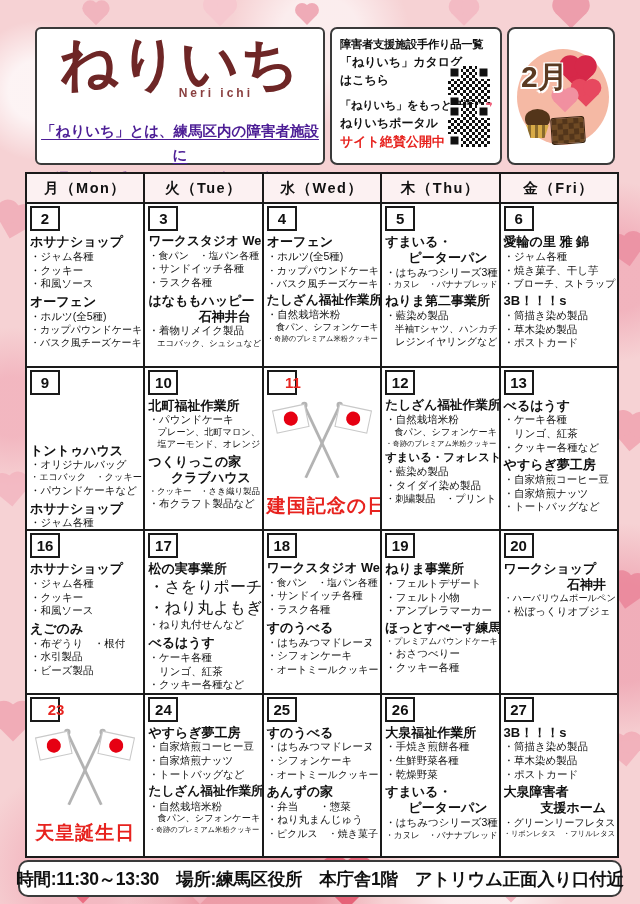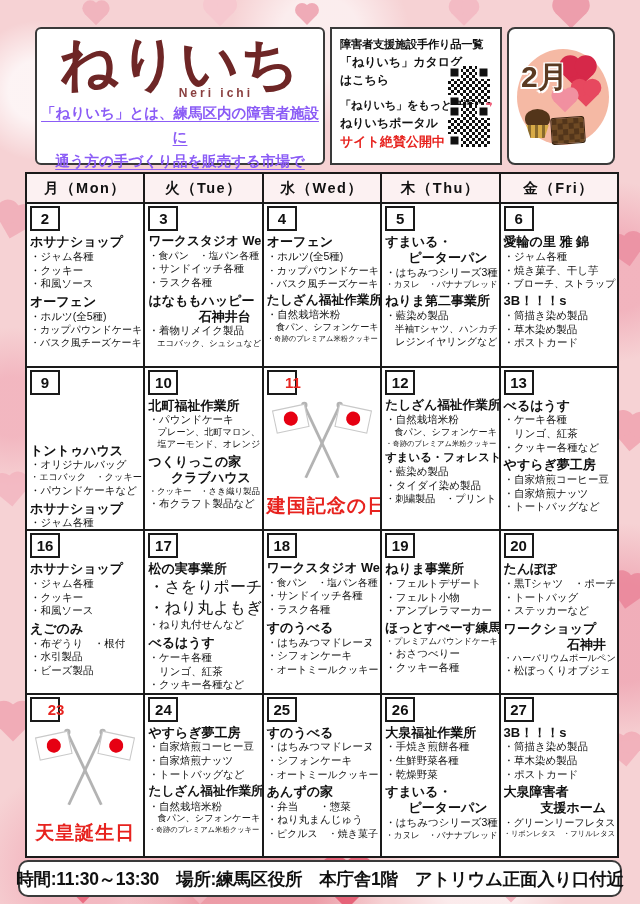--- a/index.html
+++ b/index.html
@@ -18,23 +18,23 @@
   
   .bg-heart{position:absolute;transform:rotate(-45deg);z-index:0;}
   .bg-heart::before,.bg-heart::after{content:"";position:absolute;width:100%;height:100%;border-radius:50%;background:inherit;}
   .bg-heart::before{top:-50%;left:0;}
   .bg-heart::after{top:0;left:50%;}
   
   .card{position:absolute;background:#fff;border:2px solid #3a3a3a;z-index:1;box-sizing:border-box;}
   .title-card{left:35px;top:27px;width:290px;height:138px;border-radius:6px;padding:2px 4px;}
   .page-title{font-size:58px;font-weight:900;color:#6e2626;text-align:center;line-height:1.05;letter-spacing:1px;margin-top:2px;}
   .page-subtitle{display:block;text-align:right;margin:-8px 66px 0 0;color:#8a4040;font-weight:bold;font-size:12px;letter-spacing:3px;}
-  .description{margin-top:2px;font-size:14.5px;font-weight:bold;color:#8b5cf6;text-align:center;line-height:1.65;}
+  .description{margin-top:21px;font-size:14.5px;font-weight:bold;color:#4c1d95;text-align:center;line-height:1.65;font-family:Liberation Mono, monospace;}
   .description div{text-decoration:underline;text-underline-offset:3px;}
-  .info-card{left:330px;top:27px;width:172px;height:138px;border-radius:0;padding:7px 6px 5px 8px;font-weight:bold;color:#111;}
+  .info-card{left:330px;top:27px;width:172px;height:138px;border-radius:7px;padding:7px 6px 5px 8px;font-weight:bold;color:#111;}
   .info-section{position:relative;font-size:12px;line-height:1.5;}
   .info-section .tight{font-size:11.3px;letter-spacing:-.3px;}
   .portal-section{margin-top:7px;}
   .red-text{color:#e7231f;font-size:13px;}
   .heart-glyph{color:#ef5f7a;font-size:12px;}
   .qr{position:absolute;width:42px;height:42px;background:conic-gradient(#111 25%,#fff 0 50%,#111 0 75%,#fff 0) 0 0/6px 6px;}
   .qr::before,.qr::after,.qr i{content:"";position:absolute;width:13px;height:13px;background:#111;box-shadow:inset 0 0 0 2.5px #fff,inset 0 0 0 5px #111;}
   .qr::before{top:0;left:0;}
   .qr::after{top:0;right:0;}
   .qr i{bottom:0;left:0;display:block;}
@@ -356,26 +356,20 @@
         <div class="vendor">
           <div class="vendor-name" style="font-size: 12.7px;">ほっとすぺーす練馬</div>
           <div class="item" style="font-size: 8.5px;">・プレミアムパウンドケーキ</div>
           <div class="item" style="font-size: 10.5px;">・おさつべりー</div>
           <div class="item" style="font-size: 10.5px;">・クッキー各種</div>
         </div>
       </div>
       <div class="cell">
         <div class="date-box">20</div>
         <div class="vendor">
-          <div class="vendor-name" style="font-size: 13px;">たんぽぽ</div>
-          <div class="item" style="font-size: 10.5px;">・黒Tシャツ　・ポーチ</div>
-          <div class="item" style="font-size: 10.5px;">・トートバッグ</div>
-          <div class="item" style="font-size: 10.5px;">・ステッカーなど</div>
-        </div>
-        <div class="vendor">
           <div class="vendor-name" style="font-size: 13px;">ワークショップ</div>
           <div class="vendor-name vendor-name2" style="font-size: 13px;">石神井</div>
           <div class="item" style="font-size: 9.2px;">・ハーバリウムボールペン</div>
           <div class="item" style="font-size: 10.5px;">・松ぼっくりオブジェ</div>
         </div>
       </div>
       <div class="cell holiday-cell">
         <div class="date-box date-red">23</div>
   <svg class="flags" viewBox="0 0 150 120" width="106" height="86">
     <g>

